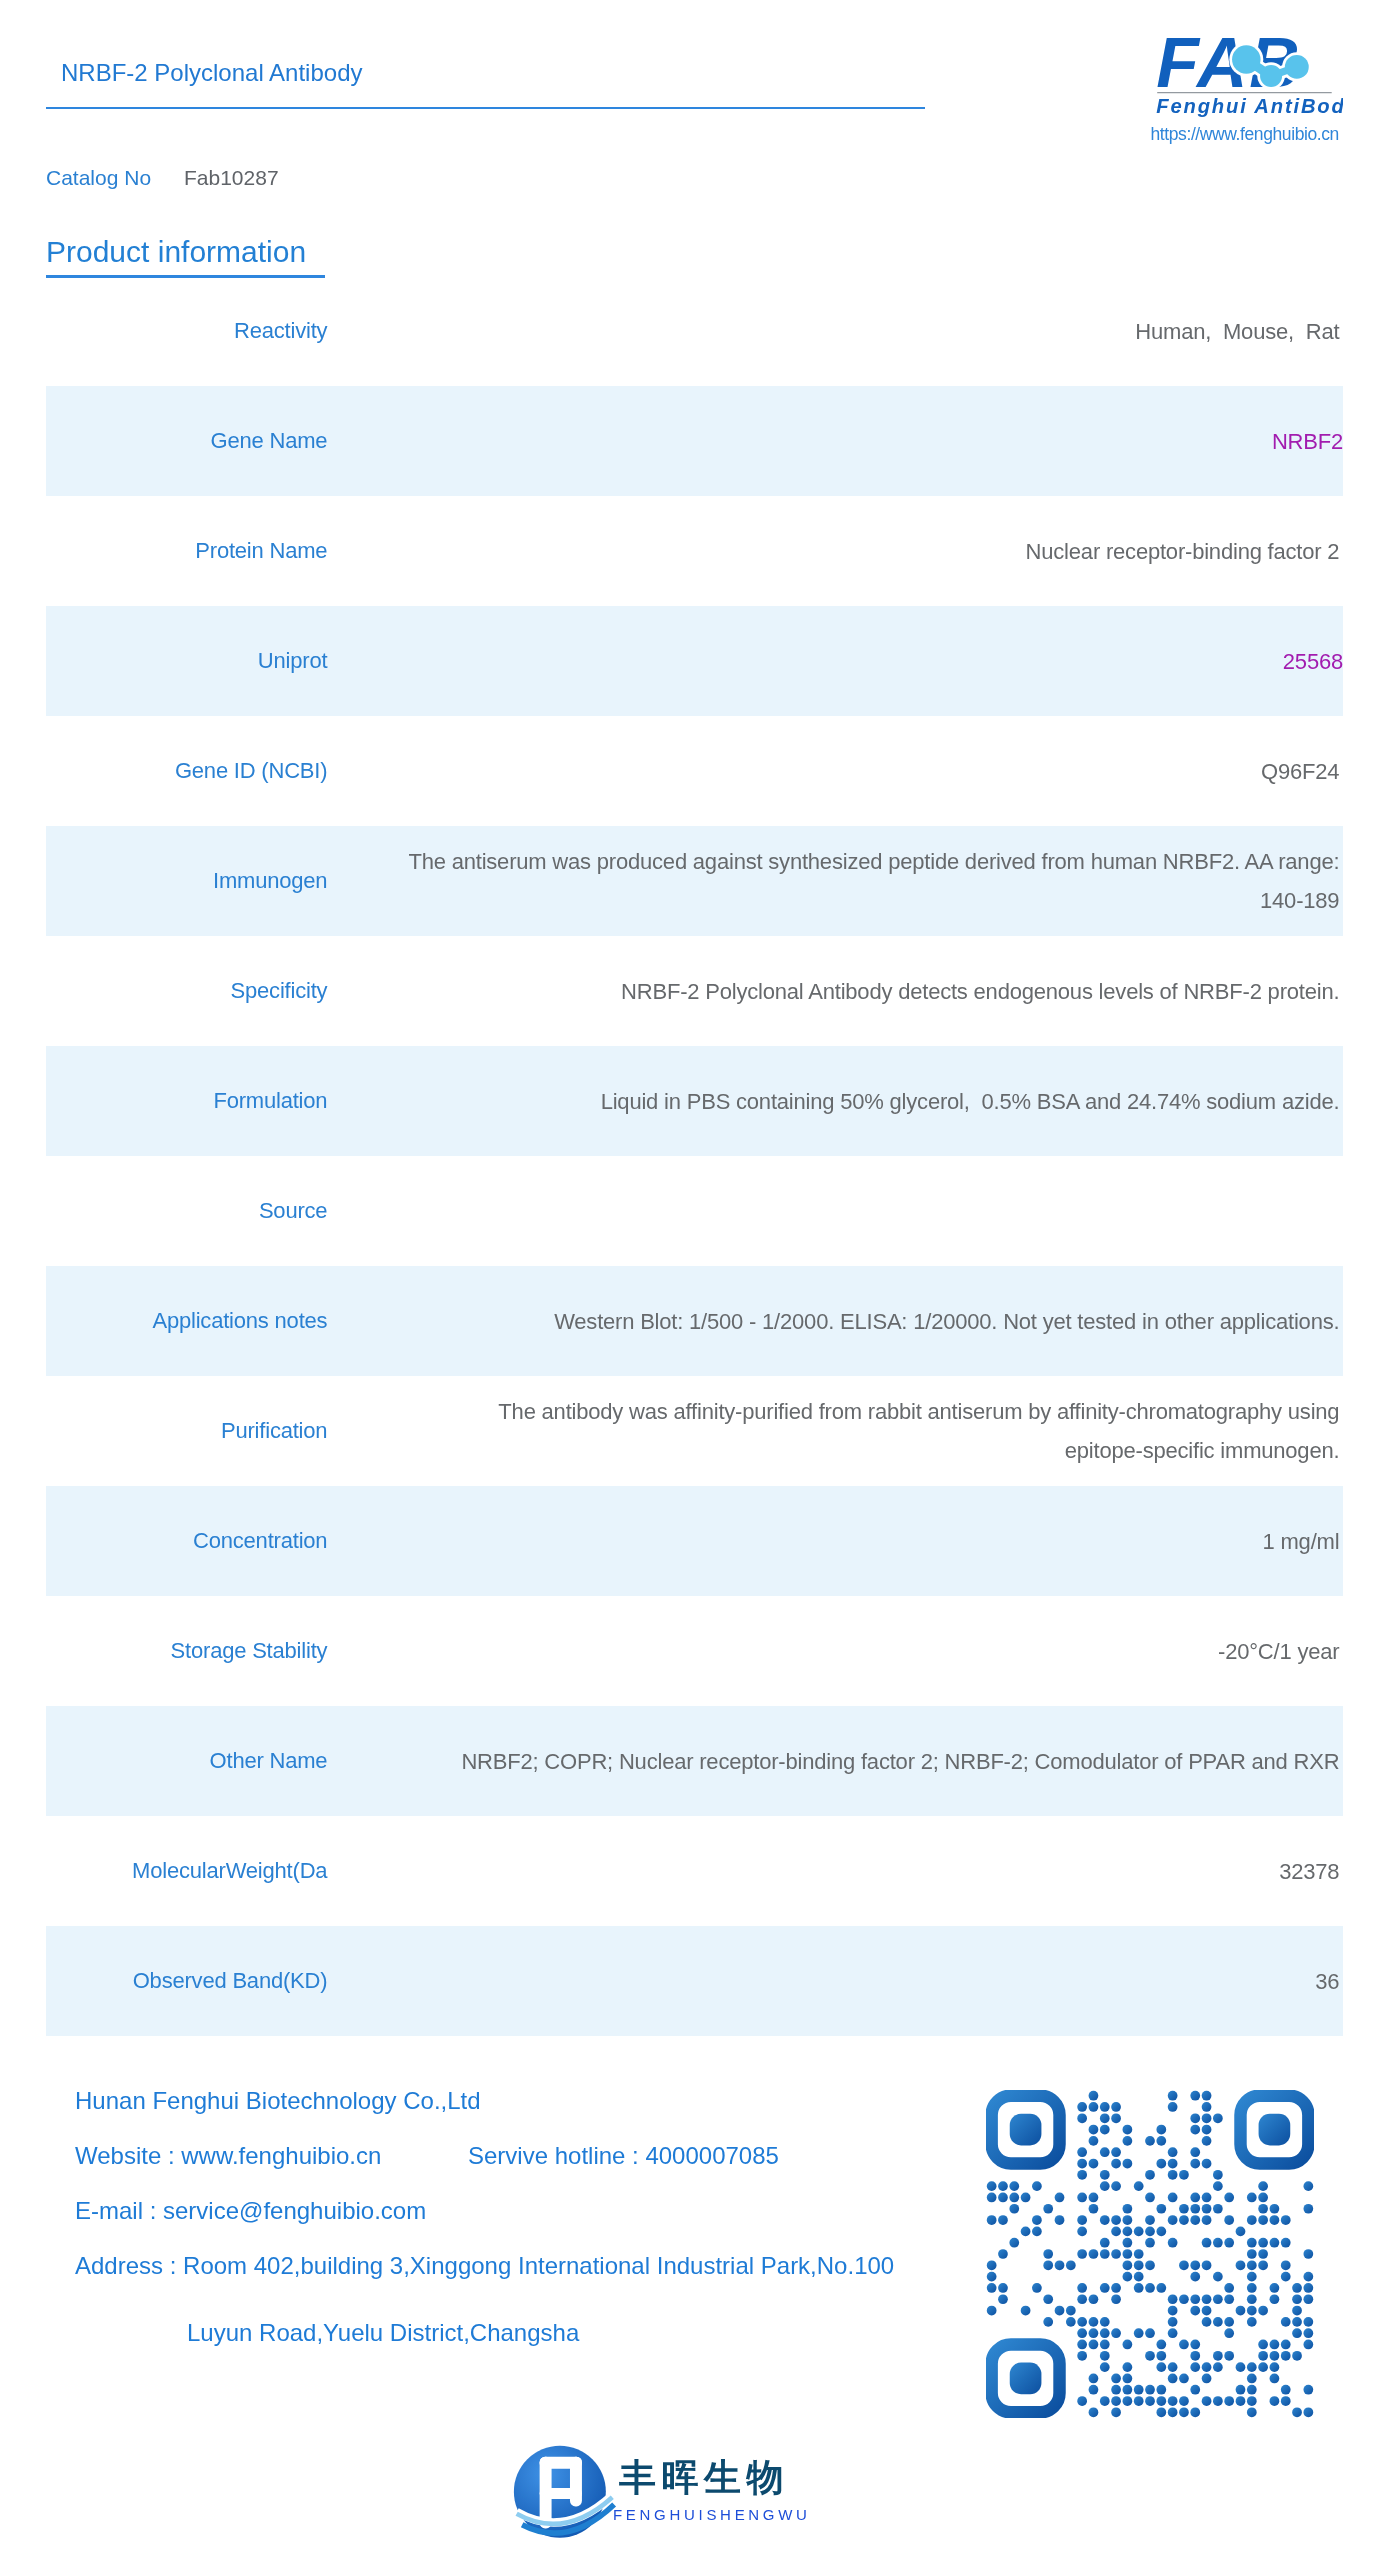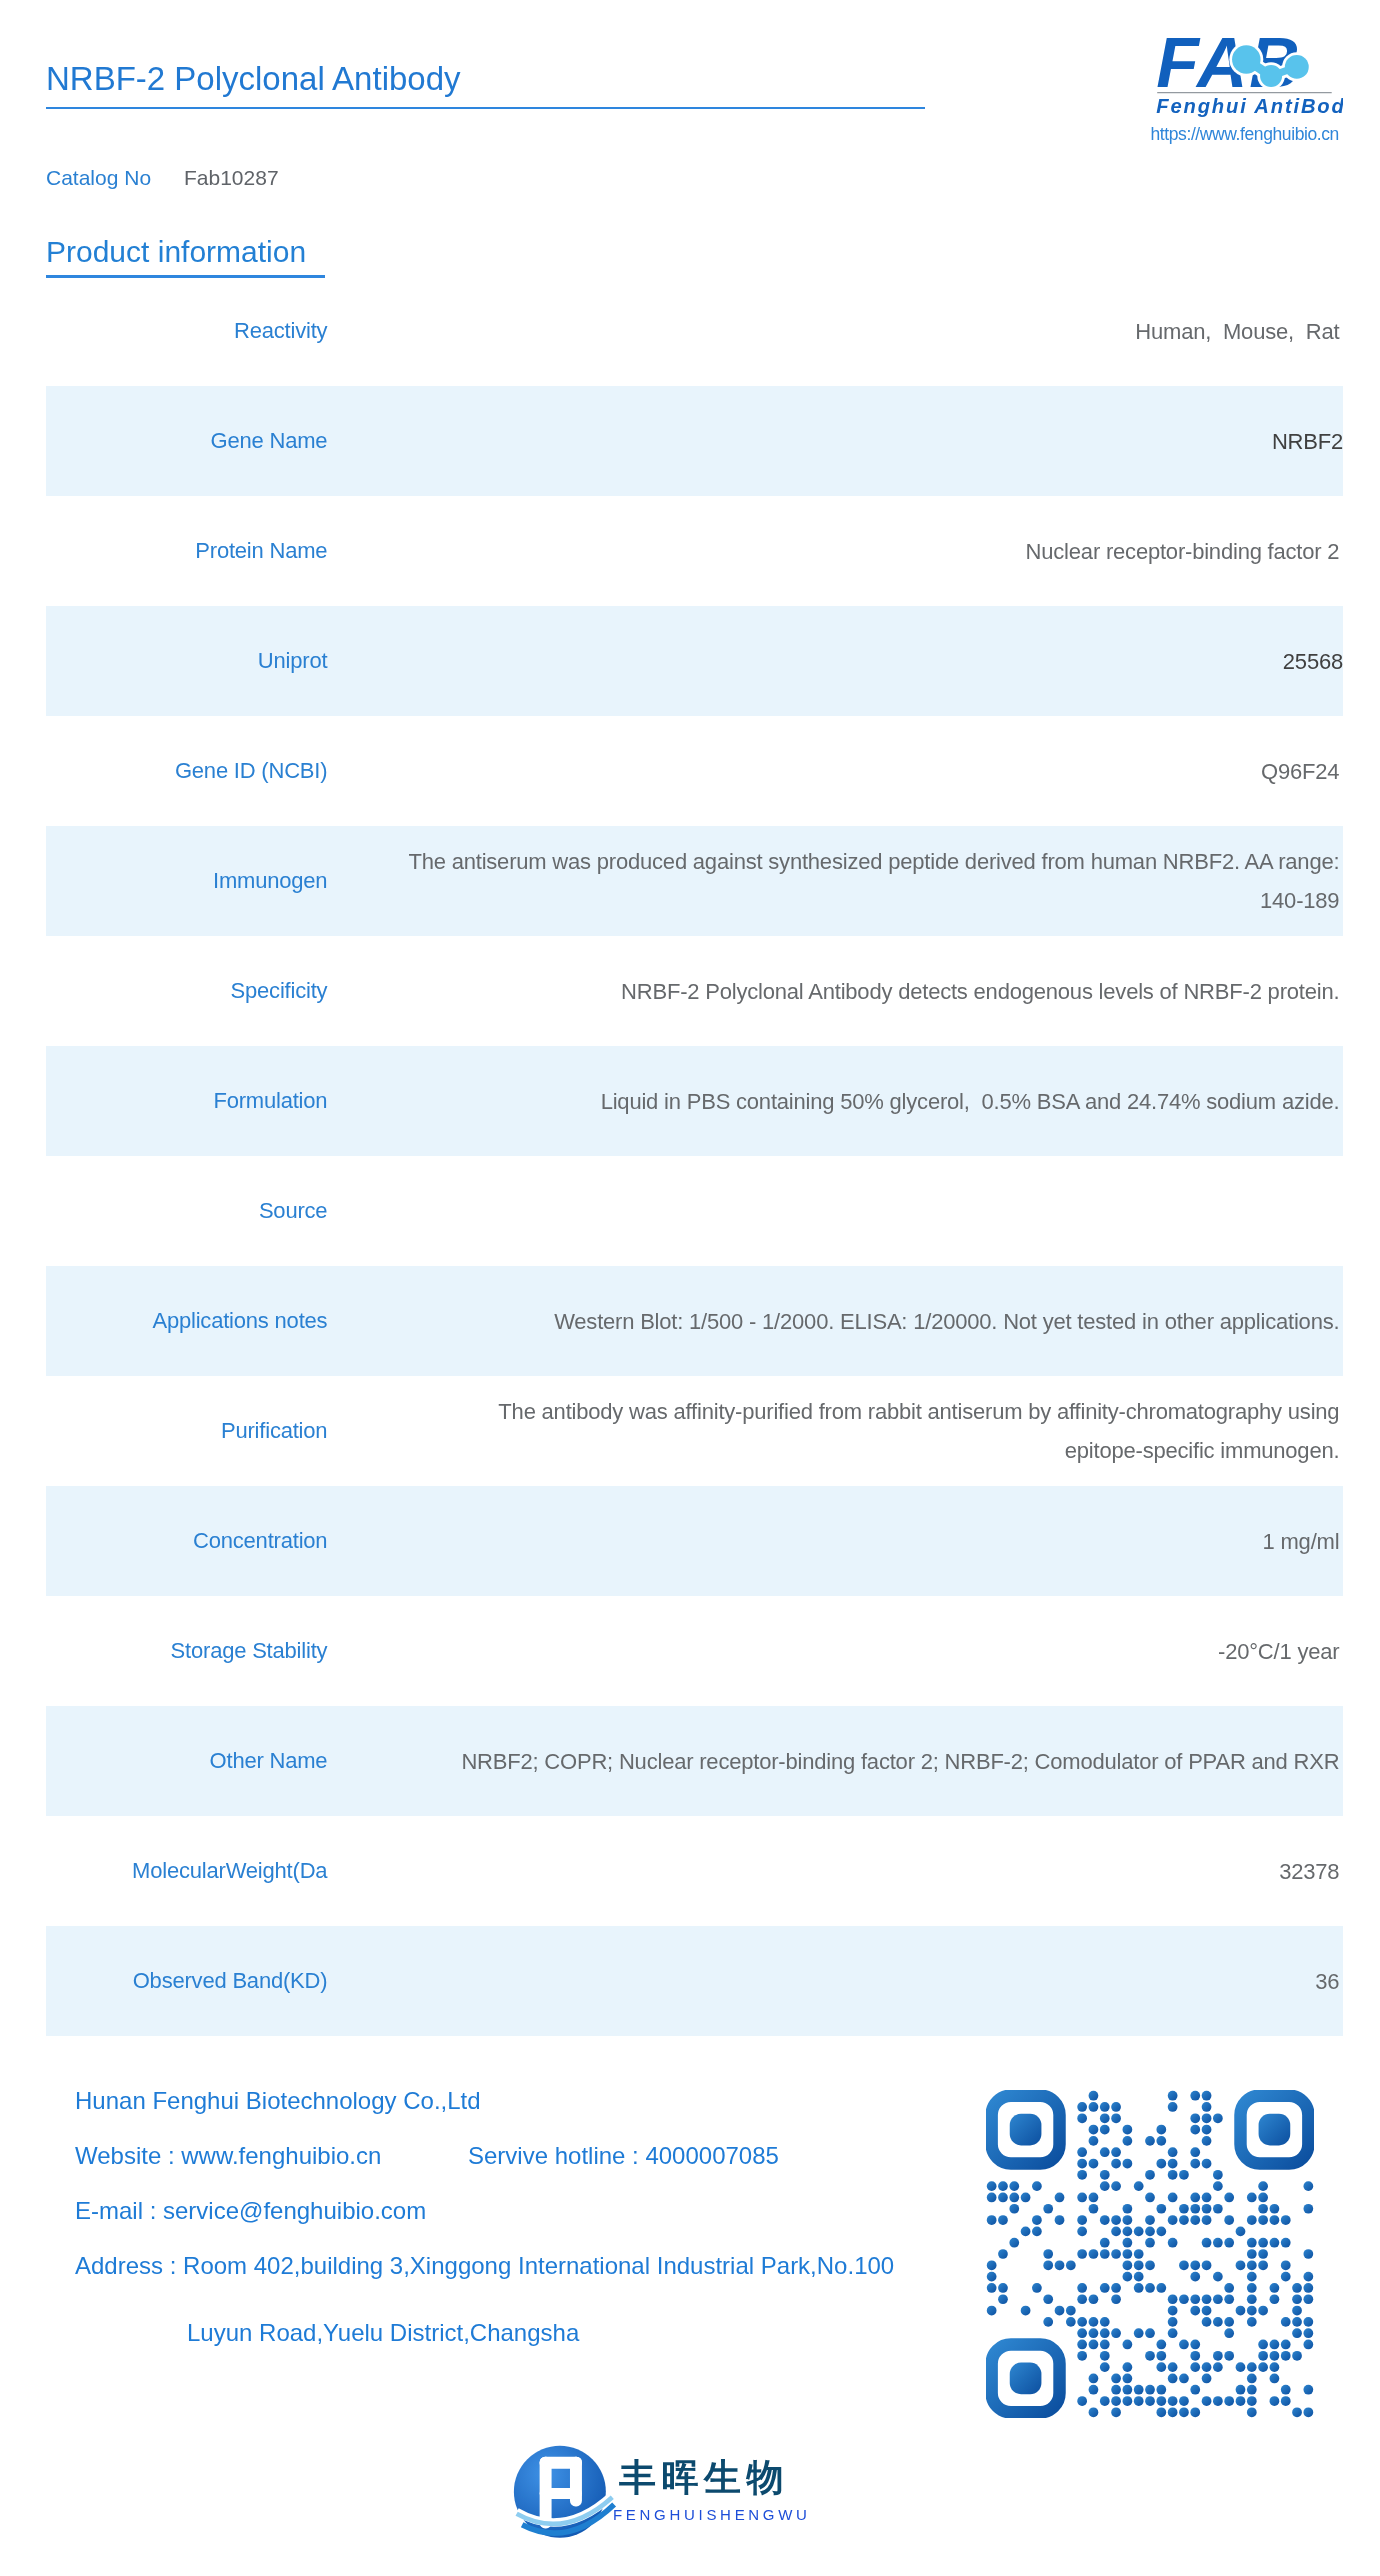--- a/index.html
+++ b/index.html
@@ -1,20 +1,20 @@
 <!DOCTYPE html>
 <html style="font-size:14.7px"><head>
 <meta charset="utf-8">
 <style>
   html,body { margin:0; padding:0; background:#ffffff; }
   body { font-family:"Liberation Sans", sans-serif; }
   .page { position:relative; width:1380px; height:2576px; background:#ffffff; overflow:hidden; }
 
   
-  .title { position:absolute; left:46px; top:59px; font-size:33px; font-weight:400;
+  .title { position:absolute; left:61px; top:59px; font-size:24px; font-weight:400;
            color:#2179d2; letter-spacing:0; margin:0; line-height:1.2; }
   .title-rule { position:absolute; left:46px; top:107px; width:879px; height:1.8px; background:#2e86de; }
 
   .catalog { position:absolute; left:46px; top:166px; font-size:21px; }
   .catalog .clabel { display:inline-block; min-width:138px; color:#2a80d2; }
   .catalog .cvalue { color:#5f6368; }
 
   .brand { position:absolute; left:1145px; top:32px; width:198px; height:147px; }
   .brand svg { display:block; }
   .brand-url { position:absolute; left:5.5px; top:92px; font-size:17.5px; letter-spacing:-0.4px;
@@ -26,21 +26,21 @@
   .section-rule { position:absolute; left:46px; top:275px; width:279px; height:2.8px; background:#2e86de; }
 
   
   .table { position:absolute; left:46px; top:276px; width:1297px; }
   .trow { display:flex; align-items:center; height:110px;text-align:right; }
   .trow.alt { background:#e8f4fc; }
   .tlabel { width:274px; padding-left:7.4px; flex:none; font-size:22px; color:#2a80d2;
             letter-spacing:-0.2px; }
   .tvalue { width:1012px; font-size:22px; color:#66696c; line-height:39px;
             letter-spacing:-0.2px; white-space:pre-wrap; }
-  .tvalue.vblue { color:#404040; cursor:pointer;margin-left:19px; }
+  .tvalue.vblue { color:#a21caf; cursor:pointer;margin-left:19px; }
 
   
   .footer { position:absolute; left:75px; top:2073px; width:920px; color:#1e7bd6; font-size:24px; }
   .fline { position:relative; height:55px; display:flex; align-items:center; white-space:nowrap; }
   .fline .hotline { position:absolute; left:393px; }
   .fline.indent { padding-left:112px; margin-top:12px; }
 
   
   .qr { position:absolute; left:986px; top:2090px; width:328px; height:328px; }
 

